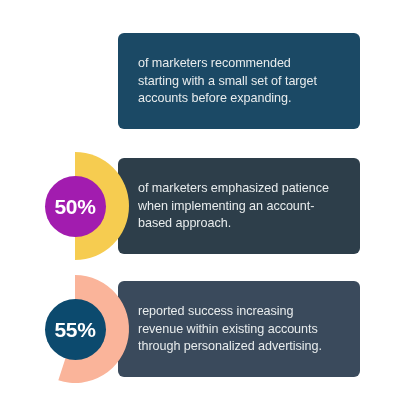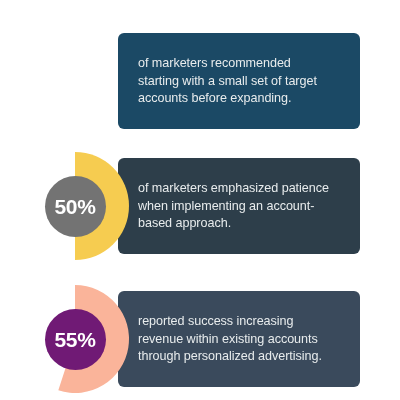--- a/index.html
+++ b/index.html
@@ -109,35 +109,35 @@
   <div class="stat-row" style="top:145px;padding-left:32px;">
     <div class="stat-panel" style="background-color: rgb(45, 62, 74);">
       <div class="stat-text">of marketers emphasized patience
 when implementing an account-
 based approach.</div>
     </div>
     <div class="donut-wrap">
       <svg class="donut-svg" viewBox="0 0 108 108">
         <path d="M 54 54 L 54 0 A 54 54 0 0 1 54.000 108.000 Z" fill="#f6cc50"></path>
       </svg>
-      <div class="donut-hub" style="background-color: #737373;">
+      <div class="donut-hub" style="background-color: #a21caf;">
         <span class="donut-value">50%</span>
       </div>
     </div>
   </div>
 
-  <div class="stat-row" style="top:278px;">
+  <div class="stat-row" style="top:268px;">
     <div class="stat-panel" style="background-color: rgb(58, 74, 92);">
       <div class="stat-text">reported success increasing
 revenue within existing accounts
 through personalized advertising.</div>
     </div>
     <div class="donut-wrap">
       <svg class="donut-svg" viewBox="0 0 108 108">
         <path d="M 54 54 L 54 0 A 54 54 0 1 1 37.313 105.357 Z" fill="#fab49a"></path>
       </svg>
-      <div class="donut-hub" style="background-color: #701a75;">
+      <div class="donut-hub" style="background-color: #0c4a6e;">
         <span class="donut-value">55%</span>
       </div>
     </div>
   </div>
 
 </div>
 
 </body></html>

